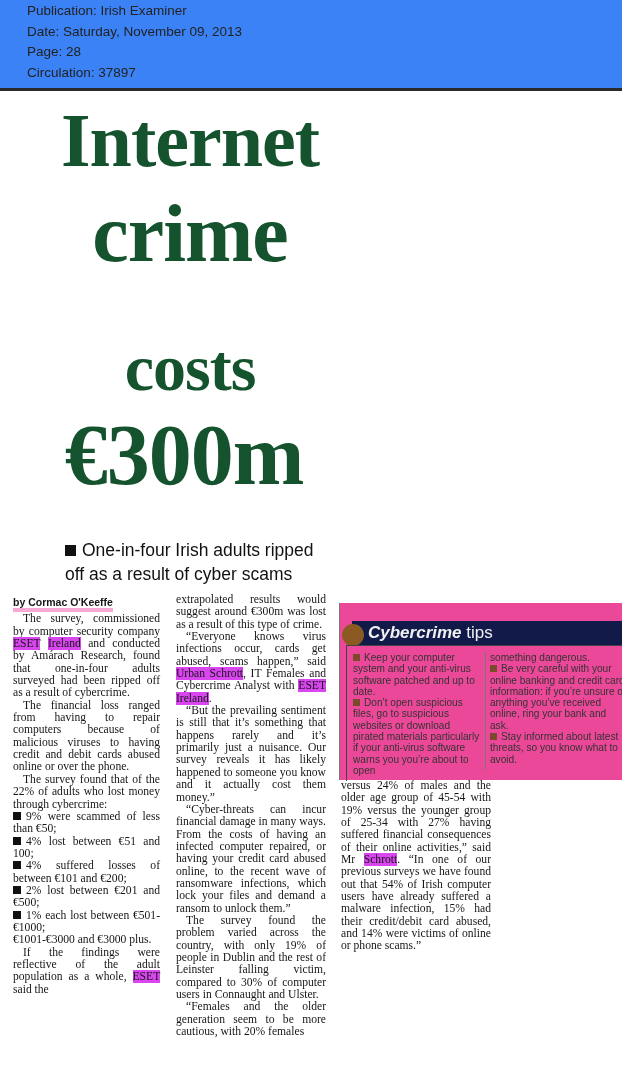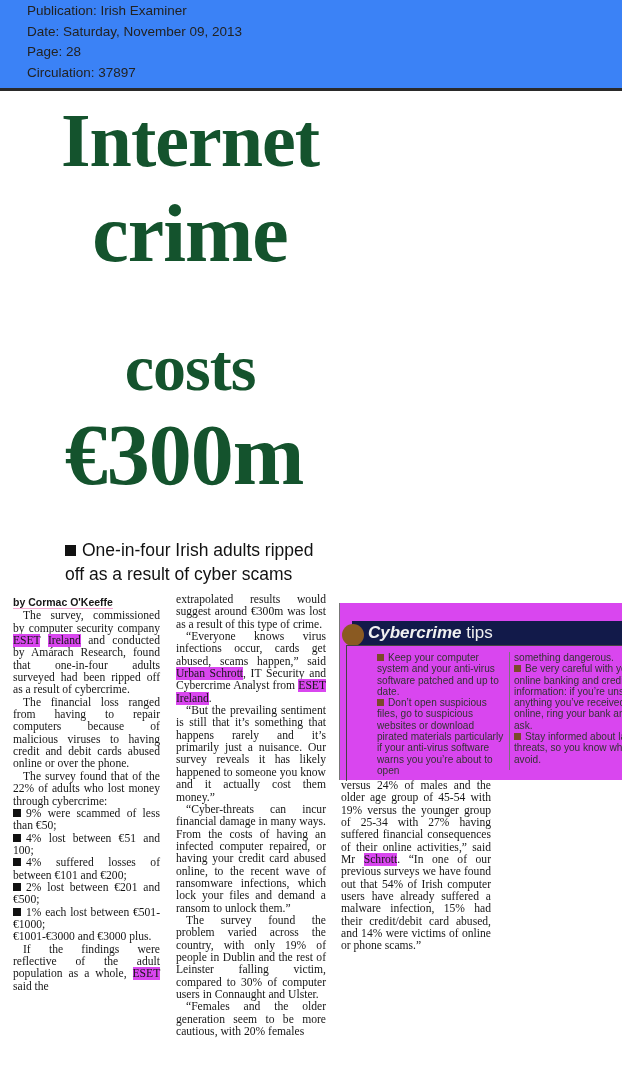--- a/index.html
+++ b/index.html
@@ -10,33 +10,33 @@
   .headline { position:absolute; left:0; width:380px; text-align:center; font-family:"Liberation Serif", serif; font-weight:bold; color:#14532d; letter-spacing:-1px; }
   .h1 { top:100px; font-size:76px; line-height:80px; }
   .h2 { top:192px; font-size:82px; line-height:84px; }
   .h3 { top:326px; font-size:66px; line-height:84px; }
   .h4 { top:410px; font-size:86px; line-height:90px; left:-6px; }
   .standfirst { position:absolute; left:17px; top:538px; font-family:"Liberation Sans", sans-serif; font-size:17.5px; line-height:24px; color:#111; width:300px;margin-left:48px; }
   .sq { display:inline-block; width:11px; height:11px; background:#111; margin-right:6px; vertical-align:0px; }
   .col { position:absolute; font-family:"Liberation Serif", serif; font-size:11.6px; line-height:12.35px; text-align:justify; color:#161616; }
   .col p { margin:0; text-indent:0; }
   .col p.ind { text-indent:10px; }
-  .byline { font-family:"Liberation Sans", sans-serif; font-weight:bold; font-size:10.5px; border-bottom:1px solid #f9a8d4; display:inline-block; margin-bottom:1px; }
+  .byline { font-family:"Liberation Sans", sans-serif; font-weight:bold; font-size:10.5px; border-bottom:4px solid #f9a8d4; display:inline-block; margin-bottom:1px; }
   .hl { background:#d946ef; }
   .bsq { display:inline-block; width:8px; height:8px; background:#111; margin-right:5px; }
   .c1 { left:13px; top:596px; width:147px; }
   .c2 { left:176px; top:594px; width:150px; }
   .c3 { left:341px; top:780px; width:150px; }
-  .tipbox { position:absolute; left:339px; top:603px; width:283px; height:177px; background:#d946ef; border-left:1px solid #777; }
+  .tipbox { position:absolute; left:339px; top:603px; width:283px; height:177px; background:#ec4899; border-left:1px solid #777; }
   .tip-header { position:absolute; left:12px; top:18px; width:271px; height:24px; background:#121a4a; }
   .tip-dot { position:absolute; left:2px; top:21px; width:22px; height:22px; border-radius:50%; background:#8a5a22; }
   .tip-title { position:absolute; left:28px; top:18px; font-family:"Liberation Sans", sans-serif; color:#f0f0f0; font-size:17px; line-height:24px; }
   .tip-title b { font-style:italic; }
   .tip-body { position:absolute; left:6px; top:42px; width:277px; height:135px; border-left:1px solid #444; border-top:1px solid #444; }
-  .tip-col { position:absolute; top:6px; font-family:"Liberation Sans", sans-serif; font-size:10.1px; line-height:11.3px; color:#333;margin-left:24px; }
+  .tip-col { position:absolute; top:6px; font-family:"Liberation Sans", sans-serif; font-size:10.1px; line-height:11.3px; color:#333; }
   .tc1 { left:6px; width:128px; }
   .tc2 { left:138px; width:136px; border-left:1px solid #777; padding-left:4px; height:118px; }
   .tsq { display:inline-block; width:7px; height:7px; background:#7a4a2a; margin-right:4px; }
 </style>
 </head>
 <body>
 
 <div class="meta">
   <div class="meta-line" style="top:3px">Publication:  Irish Examiner</div>
   <div class="meta-line" style="top:24px">Date:  Saturday, November 09, 2013</div>
@@ -64,21 +64,21 @@
   <p><span class="bsq"></span><span>4% lost between €51 and 100;</span></p>
   <p><span class="bsq"></span><span>4% suffered losses of between €101 and €200;</span></p>
   <p><span class="bsq"></span><span>2% lost between €201 and €500;</span></p>
   <p><span class="bsq"></span><span>1% each lost between €501-€1000;</span></p>
   <p>€1001-€3000 and €3000 plus.</p>
   <p class="ind"><span>If the findings were reflective of the adult population as a whole, </span><span class="hl">ESET</span><span> said the</span></p>
 </div>
 
 <div class="col c2">
   <p>extrapolated results would suggest around €300m was lost as a result of this type of crime.</p>
-  <p class="ind"><span>“Everyone knows virus infections occur, cards get abused, scams happen,” said </span><span class="hl">Urban Schrott</span><span>, IT Security and Cybercrime Analyst from </span><span class="hl">ESET Ireland</span><span>.</span></p>
+  <p class="ind"><span>“Everyone knows virus infections occur, cards get abused, scams happen,” said </span><span class="hl">Urban Schrott</span><span>, IT Females and Cybercrime Analyst with </span><span class="hl">ESET Ireland</span><span>.</span></p>
   <p class="ind">“But the prevailing sentiment is still that it’s something that happens rarely and it’s primarily just a nuisance. Our survey reveals it has likely happened to someone you know and it actually cost them money.”</p>
   <p class="ind">“Cyber-threats can incur financial damage in many ways. From the costs of having an infected computer repaired, or having your credit card abused online, to the recent wave of ransomware infections, which lock your files and demand a ransom to unlock them.”</p>
   <p class="ind">The survey found the problem varied across the country, with only 19% of people in Dublin and the rest of Leinster falling victim, compared to 30% of computer users in Connaught and Ulster.</p>
   <p class="ind">“Females and the older generation seem to be more cautious, with 20% females</p>
 </div>
 
 <div class="tipbox">
   <div class="tip-header"></div>
   <div class="tip-dot"></div>
   <div class="tip-title"><b>Cybercrime</b><span> tips</span></div>

